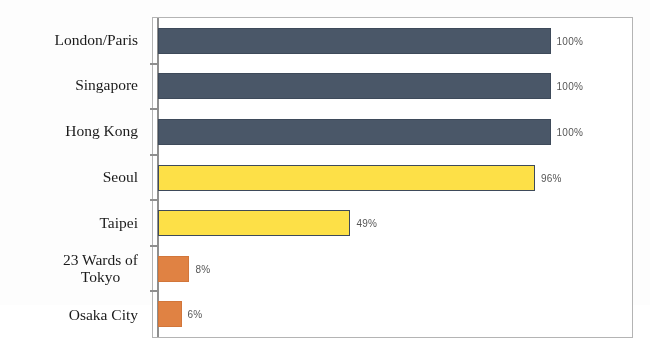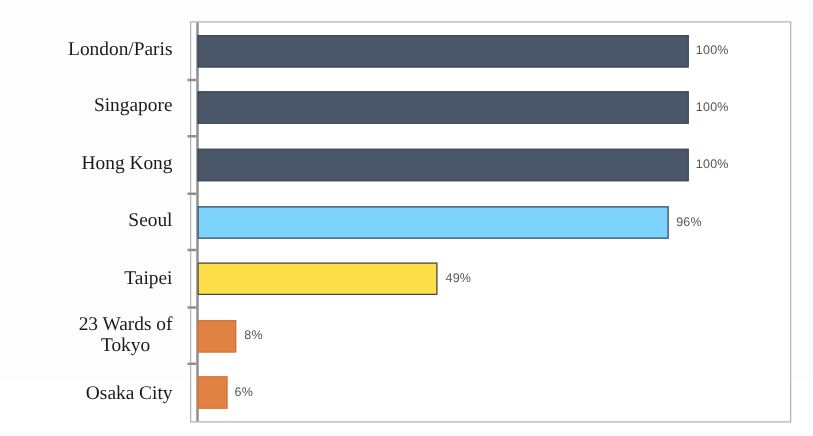--- a/index.html
+++ b/index.html
@@ -152,21 +152,21 @@
 
       <div class="bar-slot">
         <div class="tick"></div>
         <div class="bar" style="width: 81.9672%; background: rgb(74, 87, 104);">
           <span class="bar-value">100%</span>
         </div>
       </div>
 
       <div class="bar-slot">
         <div class="tick"></div>
-        <div class="bar" style="width: 78.6885%; background: #7dd3fc;">
+        <div class="bar" style="width: 78.6885%; background: #fde047;">
           <span class="bar-value">96%</span>
         </div>
       </div>
 
       <div class="bar-slot">
         <div class="tick"></div>
         <div class="bar" style="width: 40.1639%; background: #fde047;">
           <span class="bar-value">49%</span>
         </div>
       </div>

